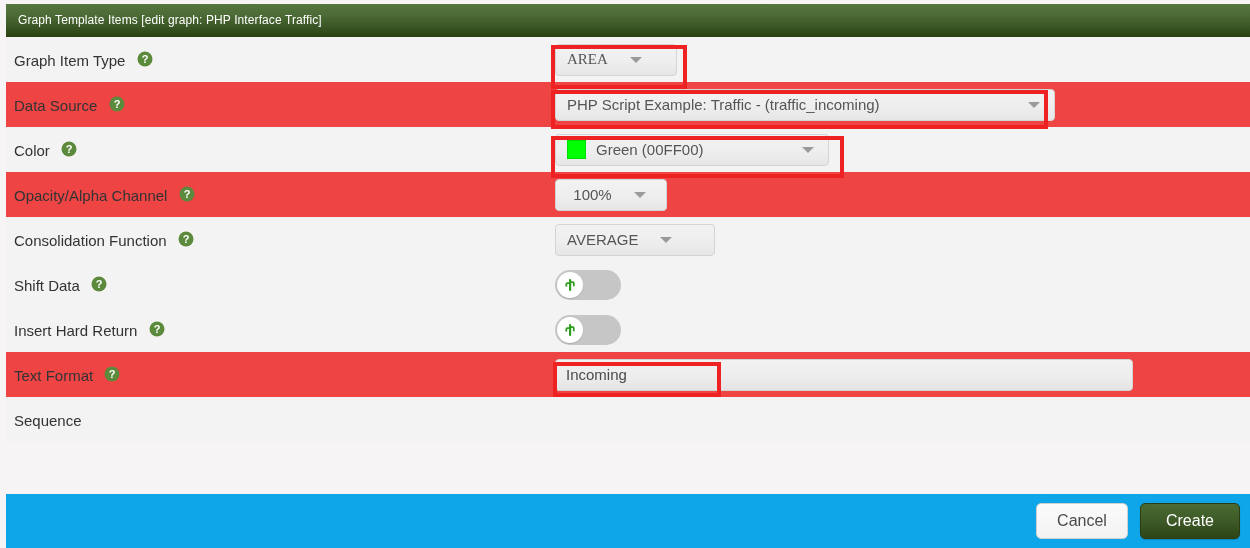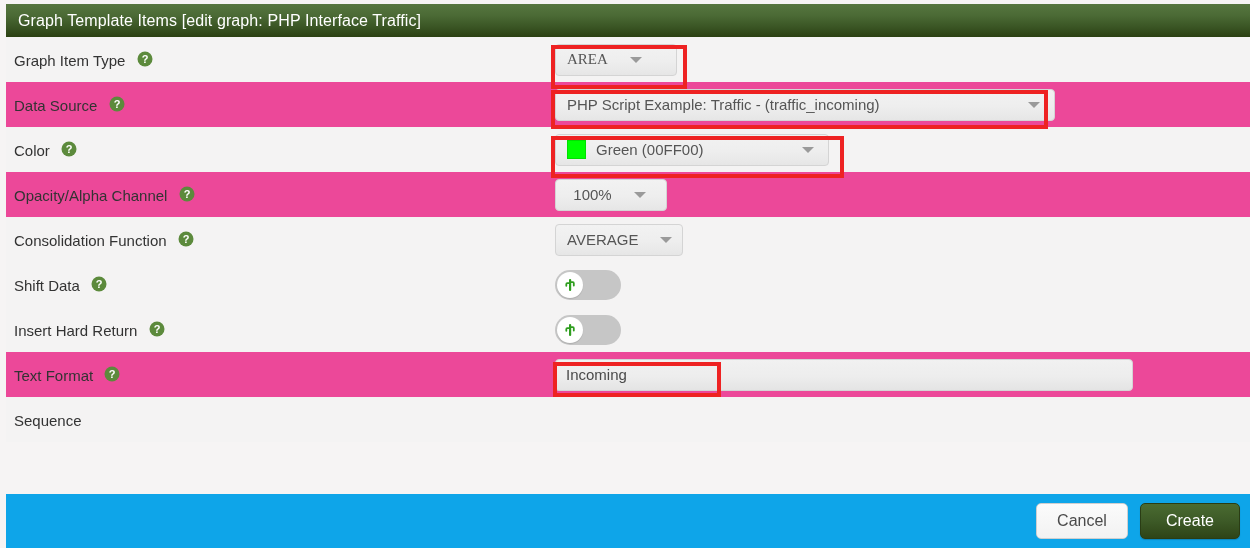--- a/index.html
+++ b/index.html
@@ -25,39 +25,39 @@
     box-sizing: border-box;
     padding: 4px 0 0 6px;
   }
 
   
   .panel-header {
     height: 33px;
     line-height: 33px;
     background: linear-gradient(to bottom, #56763f 0%, #4b6a35 35%, #3a5524 70%, #2b4012 100%);
     color: #ffffff;
-    font-size: 16px;
+    font-size: 12px;
     padding-left: 12px;
     letter-spacing: 0.1px;
     white-space: nowrap;
     overflow: hidden;
     box-sizing: border-box;
   }
 
   
   .form-table {
     width: 1244px;
     border-collapse: collapse;
     table-layout: fixed;
   }
   .form-row {
     height: 45px;
   }
   .form-row.odd  { background: #f4f3f3; }
-  .form-row.even { background: #ec4899; }
+  .form-row.even { background: #ef4444; }
 
   .cell-label {
     width: 549px;
     padding-left: 8px;
     vertical-align: middle;
     font-size: 15px;
     color: #333333;
     white-space: nowrap;
     box-sizing: border-box;
     margin-left: 40px;
@@ -106,21 +106,21 @@
     margin-left: 22px;
     margin-right: 14px;
     flex: 0 0 auto;
   }
   .sel.w-area    { width: 122px; font-family: Liberation Serif, serif; }
   .sel.w-ds      { width: 500px; }
   .sel.w-ds .caret { margin-left: auto; }
   .sel.w-color   { width: 274px; }
   .sel.w-color .caret { margin-left: auto; }
   .sel.w-opacity { width: 112px; justify-content: center; }
-  .sel.w-cf      { width: 128px; }
+  .sel.w-cf      { width: 160px; }
   .sel.w-cdef    { width: 120px; }
 
   .color-swatch {
     width: 19px;
     height: 19px;
     flex: 0 0 auto;
     margin-right: 10px;
     border: 1px solid rgba(0,0,0,0.12);
     box-sizing: border-box;
   }

